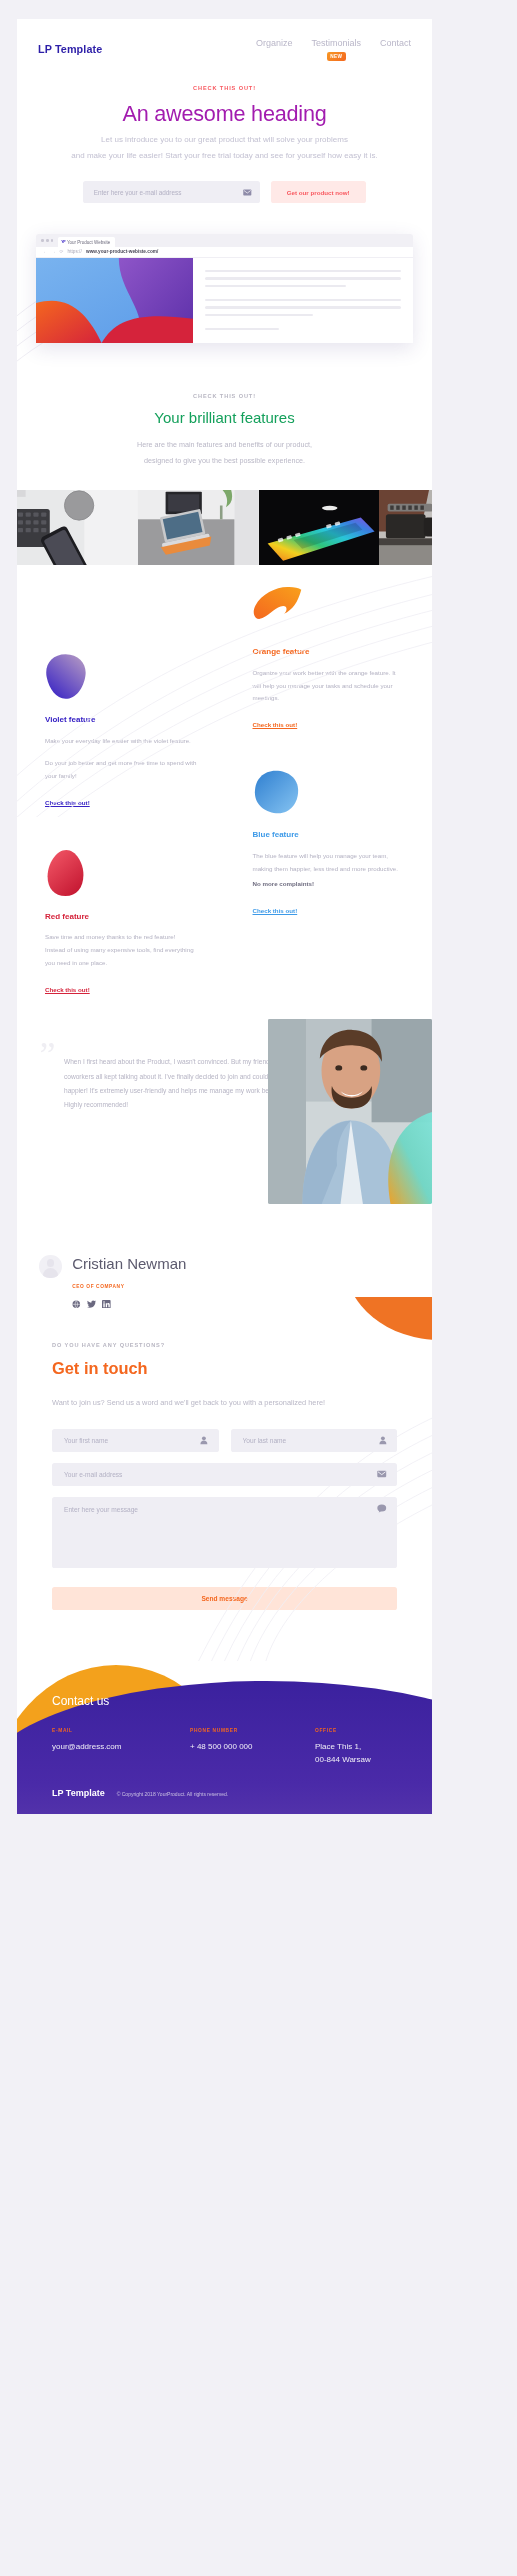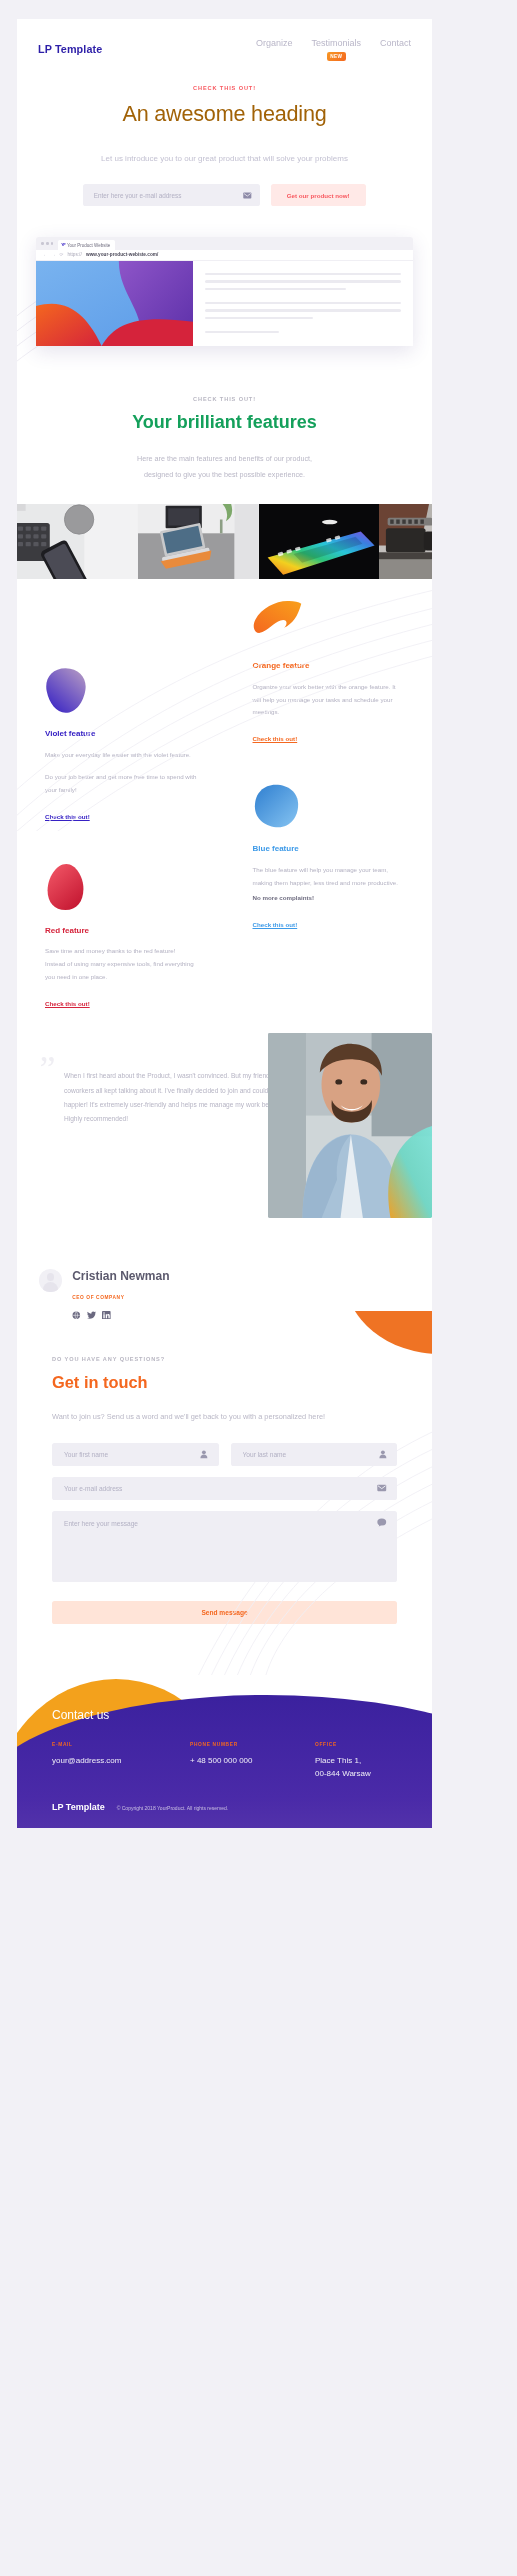--- a/index.html
+++ b/index.html
@@ -59,23 +59,23 @@
     font-size: 5.6px;
     font-weight: bold;
     letter-spacing: 0.9px;
     color: #f8585f;
     margin-bottom: 10.4px;
   }
   .eyebrow.gray { color: #b8b6c2; }
   .hero h1 {
     font-size: 21.6px;
     font-weight: normal;
-    color: #a16207;
+    color: #a21caf;
     letter-spacing: -0.2px;
-    margin-bottom: 24px;
+    margin-bottom: 5px;
   }
   .hero p.lead {
     font-size: 8px;
     line-height: 2.0;
     color: #c3c1d2;
   }
   .hero-form {
     margin-top: 17px;
     display: flex;
     justify-content: center;
@@ -138,21 +138,21 @@
   }
   .b-url .navicons { display: flex; gap: 3.5px; color: #c3c1cf; font-size: 4.7px; }
   .b-url b { color: #4a4858; }
   .b-body { height: 85px; position: relative; background: #fff; display: flex; }
   .b-art { width: 157px; position: relative; overflow: hidden; }
   .b-lines { flex: 1; padding: 12px 12px 0 12px; }
   .b-line { height: 2.2px; border-radius: 1.7px; background: #ebeaf0; margin-bottom: 5.2px; }
 
   
   .sec-head { text-align: center; padding: 29px 52px 22.4px 52px; position: relative; z-index: 2;}
-  .sec-head h2 { font-size: 18px; font-weight: bold; margin-bottom: 18px; }
+  .sec-head h2 { font-size: 15px; font-weight: normal; margin-bottom: 11px; }
   .sec-head h2.green { color: #14a05b; }
   .sec-head p { font-size: 7.2px; line-height: 2.1; color: #b9b7c6; }
 
   
   .gallery { display: flex; height: 75px; width: 483px; }
   .gallery .shot { flex: 1; position: relative; overflow: hidden; }
 
   
   .features { position: relative; padding: 22.4px 0 15.5px 0; z-index: 2; }
   .frow { display: flex; }
@@ -170,21 +170,21 @@
   .t-left { width: 285px; padding: 12px 15.5px 0 22.4px; display: flex; gap: 8.6px; }
   .t-quote { font-size: 36px; color: #efeef3; line-height: .72; font-family: "Liberation Serif", serif; }
   .t-text { font-size: 6.6px; line-height: 2.15; color: #b6b4c4; padding-top: 12px; }
   .t-author { display: flex; align-items: flex-start; gap: 10.4px; padding: 19px 0 0 22.4px; }
   .t-avatar {
     width: 22.4px; height: 22.4px; border-radius: 50%;
     background: #f1f0f5; position: relative; overflow: hidden; flex: none;
   }
   .t-avatar::before { content:""; position:absolute; width:7.8px;height:7.8px;border-radius:50%;background:#e6e4ec; left:7.3px; top:3.5px;}
   .t-avatar::after { content:""; position:absolute; width:14.7px;height:11.2px;border-radius:7.8px 7.8px 0 0;background:#e6e4ec; left:3.9px; top:13px;}
-  .t-name { font-size: 12px; color: #5c5a6e; font-weight: bold; margin-bottom: 12px; }
+  .t-name { font-size: 15px; color: #5c5a6e; font-weight: normal; margin-bottom: 12px; }
   .t-role { font-size: 4.8px; font-weight: bold; letter-spacing: 0.6px; color: #f4671f; margin-bottom: 6px; }
   .t-socials { display: flex; gap: 6px; color: #6b6980; }
   .t-photo {
     position: absolute; right: 0; top: 8.6px; width: 164px; height: 185px;
     overflow: hidden; border-radius: 1.7px;
   }
 
   
   .contact { position: relative; padding: 26px 35px 8.6px 35px; z-index: 2;}
   .contact .eyebrow { text-align: left; }
@@ -263,20 +263,21 @@
         <div class="nav-link-wrap">
           <a class="nav-link" href="#">Contact</a>
         </div>
       </div>
     </div>
 
     <div class="hero">
       <div class="eyebrow">CHECK THIS OUT!</div>
       <h1>An awesome heading</h1>
       <p class="lead">Let us introduce you to our great product that will solve your problems</p>
+      <p class="lead">and make your life easier! Start your free trial today and see for yourself how easy it is.</p>
 
       <div class="hero-form">
         <div class="field">
           <input type="text" placeholder="Enter here your e-mail address" style="">
           <span class="f-icon">
             <svg width="8.6" height="7" viewBox="0 0 16 12">
                 <rect x="0.5" y="0.5" width="15" height="11" rx="1.4" fill="#8e8ba8"></rect>
                 <path d="M1.6 2.2 L8 7 L14.4 2.2" fill="none" stroke="#efeef4" stroke-width="1.5"></path>
               </svg>
           </span>

